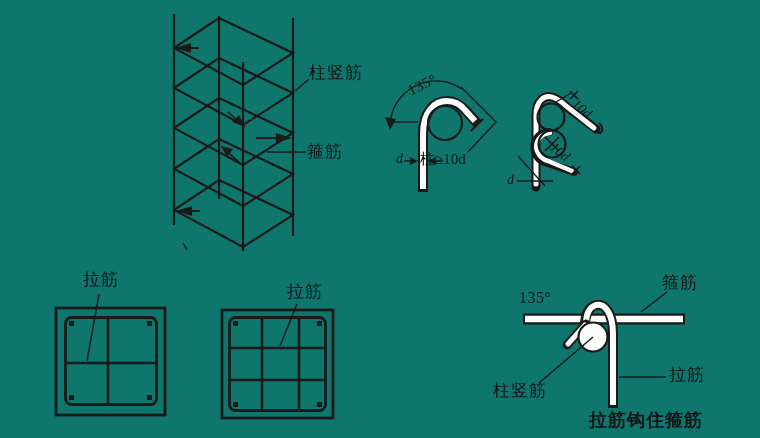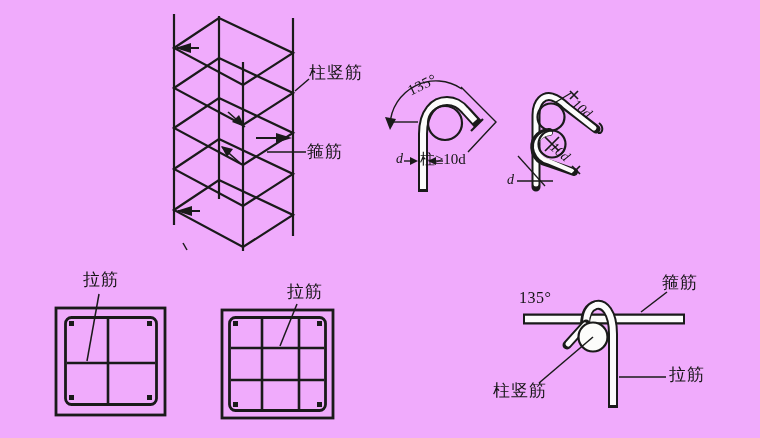--- a/index.html
+++ b/index.html
@@ -1,18 +1,18 @@
 <!DOCTYPE html>
 <html><head>
 <meta charset="utf-8">
 <style>
   html,body{margin:0;padding:0;}
   .canvas{
     position:relative;width:760px;height:438px;
-    background:#f0abfc;overflow:hidden;
+    background:#0f766e;overflow:hidden;
     font-family:"Liberation Serif","DejaVu Serif",serif;
     color:#141414;
   }
   .drawing{position:absolute;left:0;top:0;}
   .lbl{position:absolute;white-space:nowrap;font-size:17px;letter-spacing:1px;line-height:1.1;}
   .lbl-sm{position:absolute;white-space:nowrap;font-size:15px;line-height:1.1;letter-spacing:.5px;}
   .dim{position:absolute;white-space:nowrap;font-style:italic;font-size:14px;line-height:1;}
   .rot-angle{transform:rotate(-26deg);transform-origin:left top;}
   .rot-45a{transform:rotate(40deg);transform-origin:left top;}
   .rot-45b{transform:rotate(40deg);transform-origin:left top;}
@@ -141,14 +141,15 @@
   <div class="dim rot-45b" style="left:556px;top:140px;">10d</div>
   <div class="dim" style="left:507px;top:173px;">d</div>
 
   <div class="lbl" style="left:83px;top:271px;">拉筋</div>
   <div class="lbl" style="left:287px;top:283px;">拉筋</div>
 
   <div class="lbl-sm" style="left:519px;top:289px;font-size:16px;">135°</div>
   <div class="lbl" style="left:662px;top:274px;">箍筋</div>
   <div class="lbl" style="left:669px;top:366px;">拉筋</div>
   <div class="lbl" style="left:493px;top:382px;">柱竖筋</div>
+  <div class="caption" style="left:589px;top:408px;">拉筋钩住箍筋</div>
 
 </div>
 
 </body></html>

